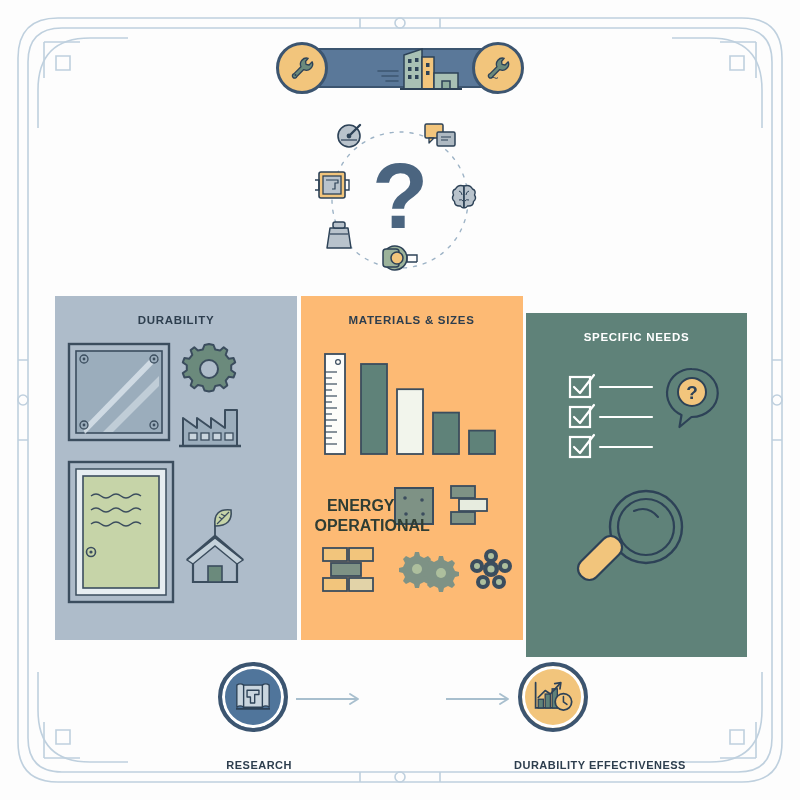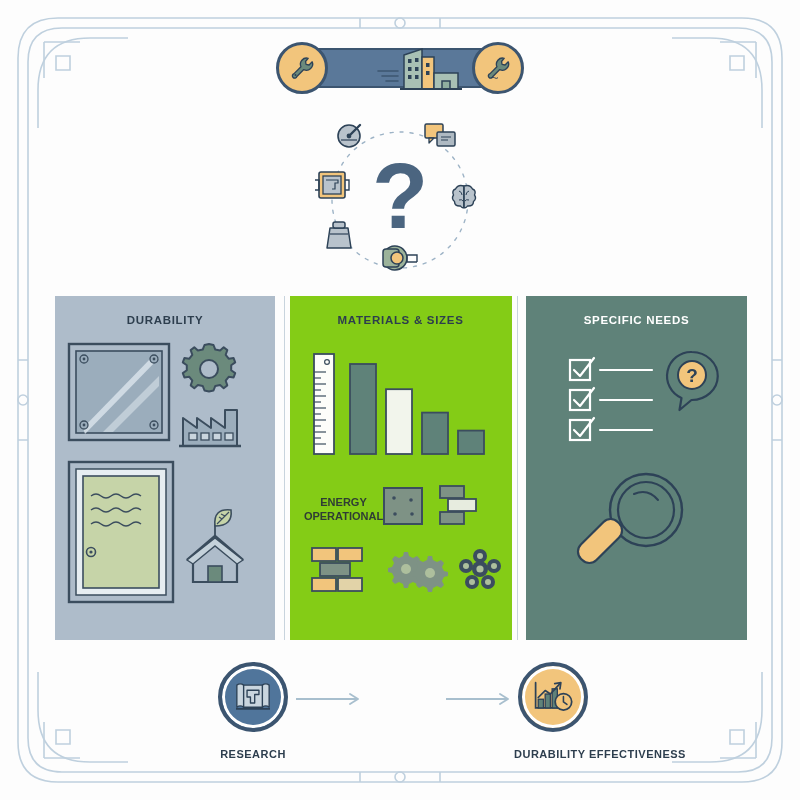--- a/index.html
+++ b/index.html
@@ -74,27 +74,27 @@
   
   .panels {
     position: absolute;
     left: 55px; top: 296px;
     width: 692px; height: 344px;
     display: flex;
     justify-content: space-between;
   }
   .panel {
     position: relative;
-    width: 220px; height: 344px;
+    width: 242px; height: 344px;
     padding-top: 18px;
     overflow: hidden;
   }
   .panel.p1 { background: #aebcca; }
-  .panel.p2 { background: #84cc16; width: 222px; }
-  .panel.p3 { background: #5f8279; width: 221px; }
+  .panel.p2 { background: #fdba74; width: 222px; }
+  .panel.p3 { background: #5f8279; width: 221px; margin-top: 17px; }
   .panel-title {
     text-align: center;
     font-size: 11.5px;
     font-weight: bold;
     letter-spacing: 0.7px;
     color: #2d3e4e;
   }
   .panel.p3 .panel-title { color: #ffffff; }
   .panel-body { position: absolute; left: 0; top: 40px; width: 100%; height: 304px; }
 
@@ -105,22 +105,22 @@
     background: #c8d4dd;
   }
   .divider.d1 { left: 284px; }
   .divider.d2 { left: 517px; }
 
   
   .energy-label {
     position: absolute;
     left: 14px; top: 160px;
     width: 80px;
-    text-align: center;
-    font-size: 11px;
+    text-align: right;
+    font-size: 16px;
     font-weight: bold;
     line-height: 1.25;
     color: #2f3d34;
   }
 
   
   .flow {
     position: absolute;
     left: 200px; top: 662px;
     width: 440px; height: 110px;
@@ -138,26 +138,27 @@
     width: 70px; height: 70px;
     margin: 0 auto;
     border-radius: 50%;
     display: flex; align-items: center; justify-content: center;
     position: relative;
   }
   .node-circle.c1 { background: #50759b; border: 4px solid #3c5570; box-shadow: inset 0 0 0 3px #ffffff; }
   .node-circle.c2 { background: #8fb5a3; border: 4px solid #6f9a86; box-shadow: inset 0 0 0 3px #ffffff; }
   .node-circle.c3 { background: #f2c57c; border: 4px solid #3c5570; box-shadow: inset 0 0 0 3px #ffffff; }
   .node-label {
-    margin-top: 16px;
+    margin-top: 27px;
     font-size: 11px;
     font-weight: bold;
     letter-spacing: 0.5px;
     color: #2d3e4e;
     white-space: nowrap;
+    text-align: right;
   }
   .flow-node.n3 .node-label { position: relative; left: 0; }
   .flow-arrow {
     position: absolute;
     top: 30px;
     width: 72px; height: 14px;
   }
   .flow-arrow.a1 { left: 96px; }
   .flow-arrow.a2 { left: 246px; }
 </style>

